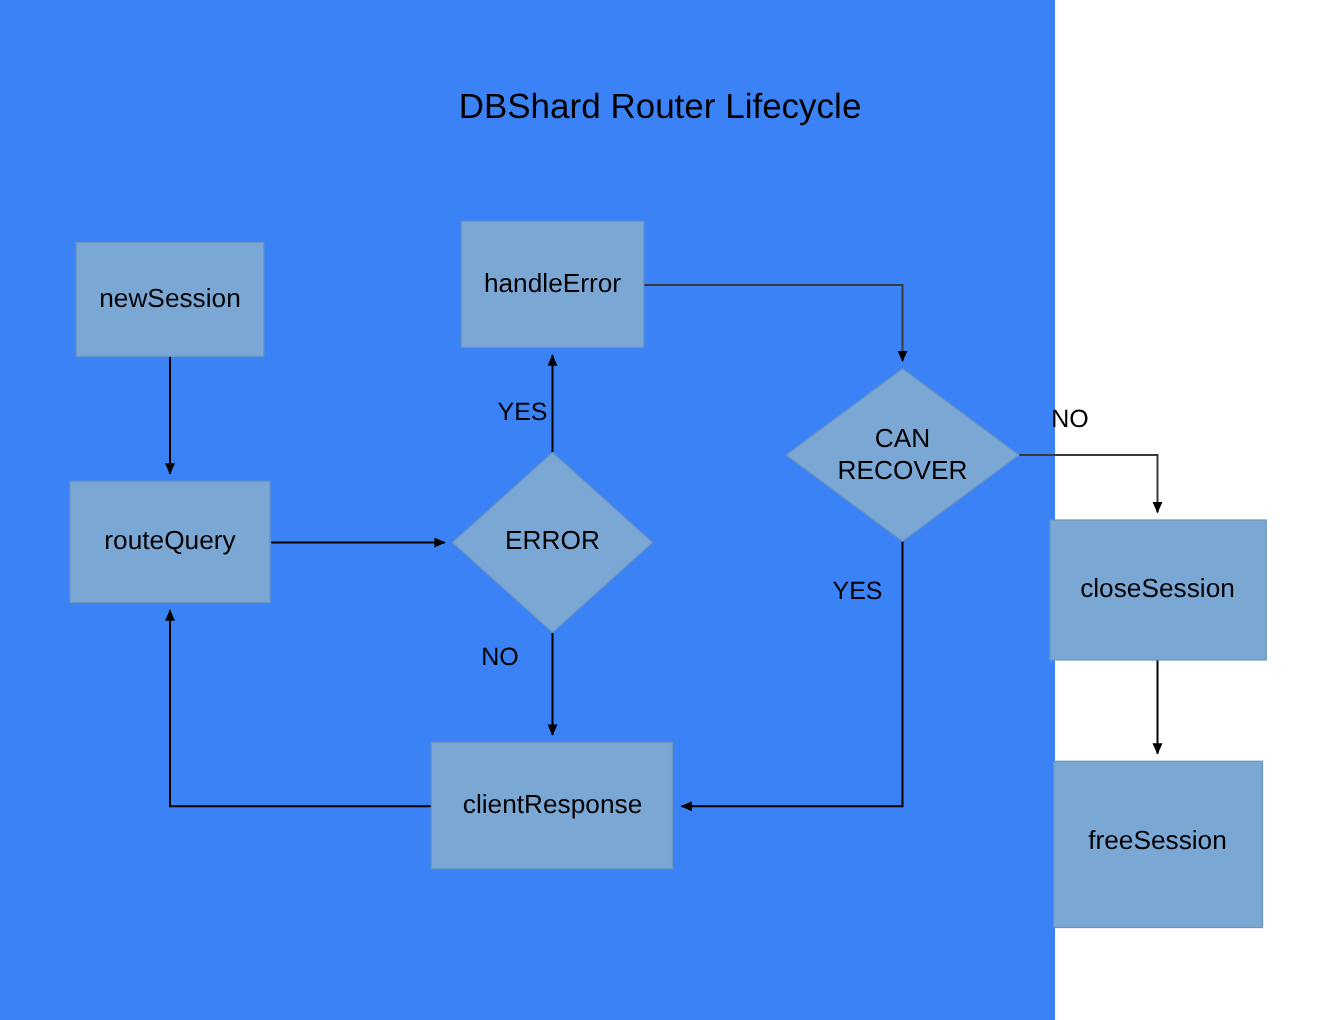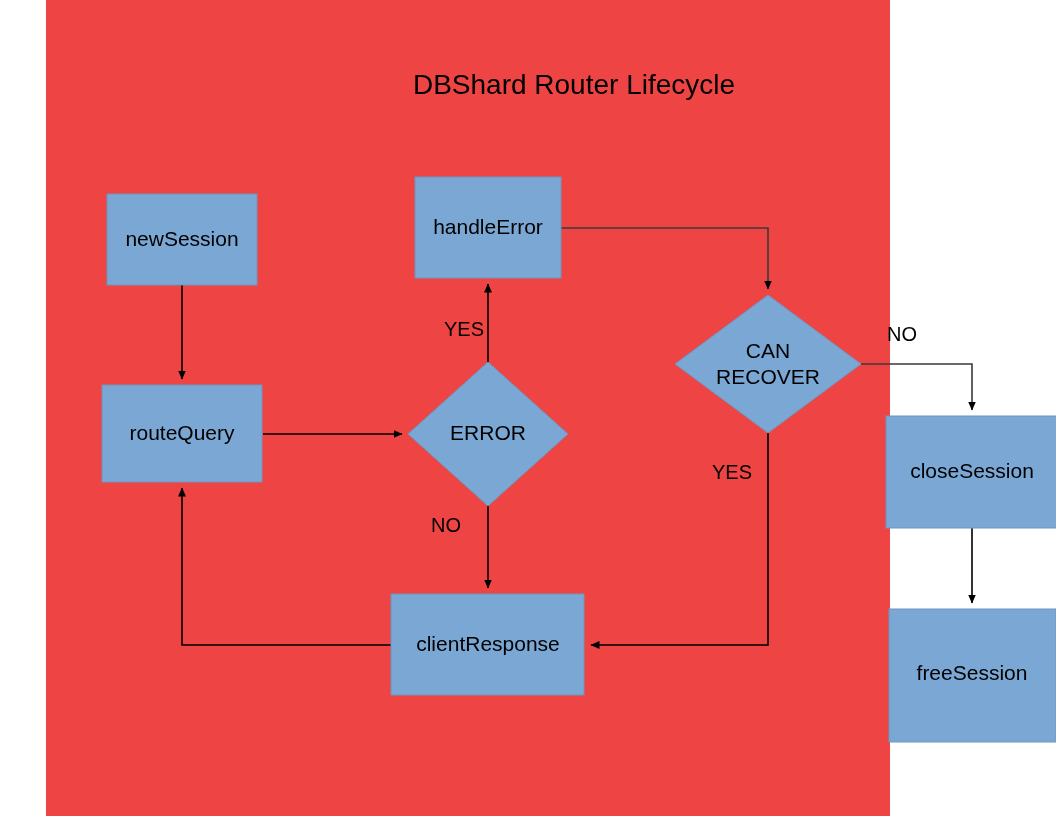--- a/index.html
+++ b/index.html
@@ -11,22 +11,21 @@
     width: 1056px;
     height: 816px;
     font-family: "Liberation Sans", sans-serif;
     color: #000000;
     overflow: hidden;
   }
   #canvas {
     position: relative;
     width: 844px;
     height: 816px;
-    background: #ef4444;
-    margin-left: 46px;
+    background: #3b82f6;
   }
   #diagram-svg {
     position: absolute;
     left: 0;
     top: 0;
     width: 1056px;
     height: 816px;
   }
   .node-label {
     font-family: "Liberation Sans", sans-serif;

